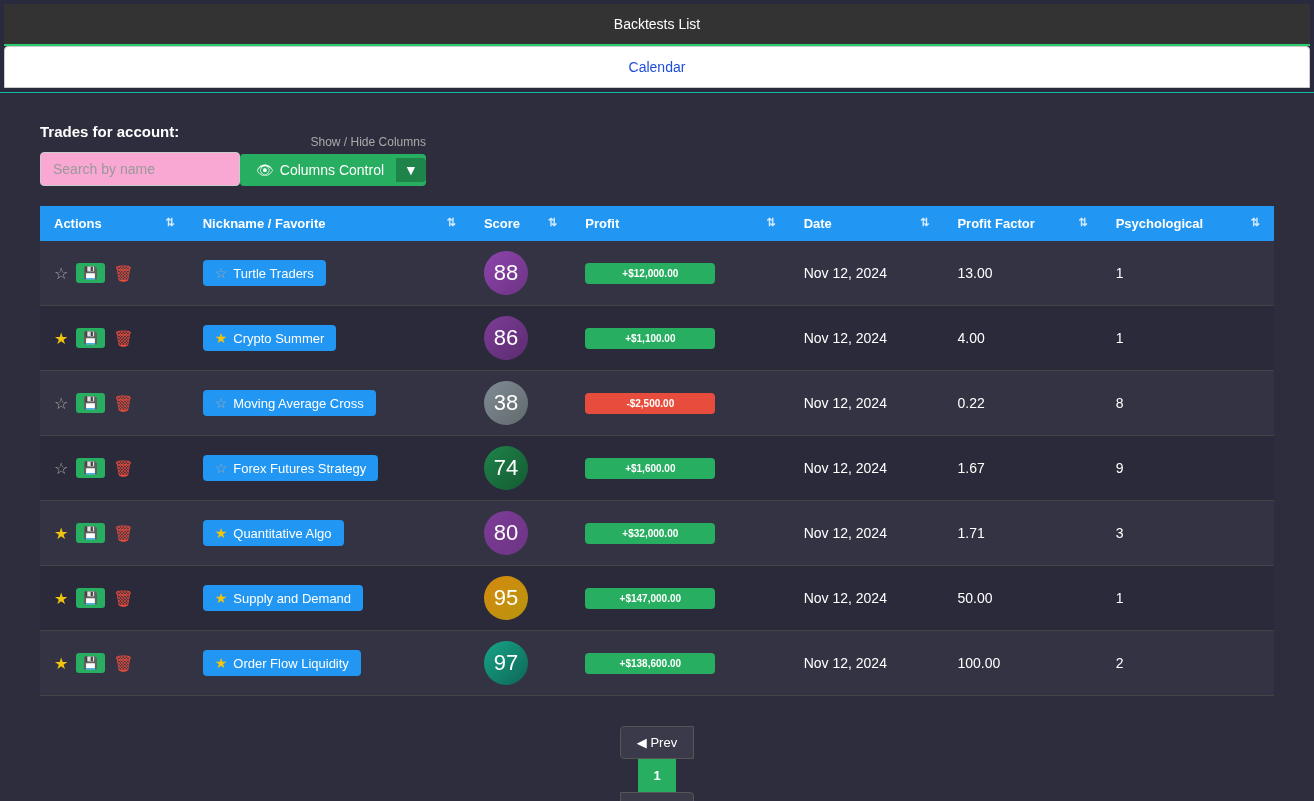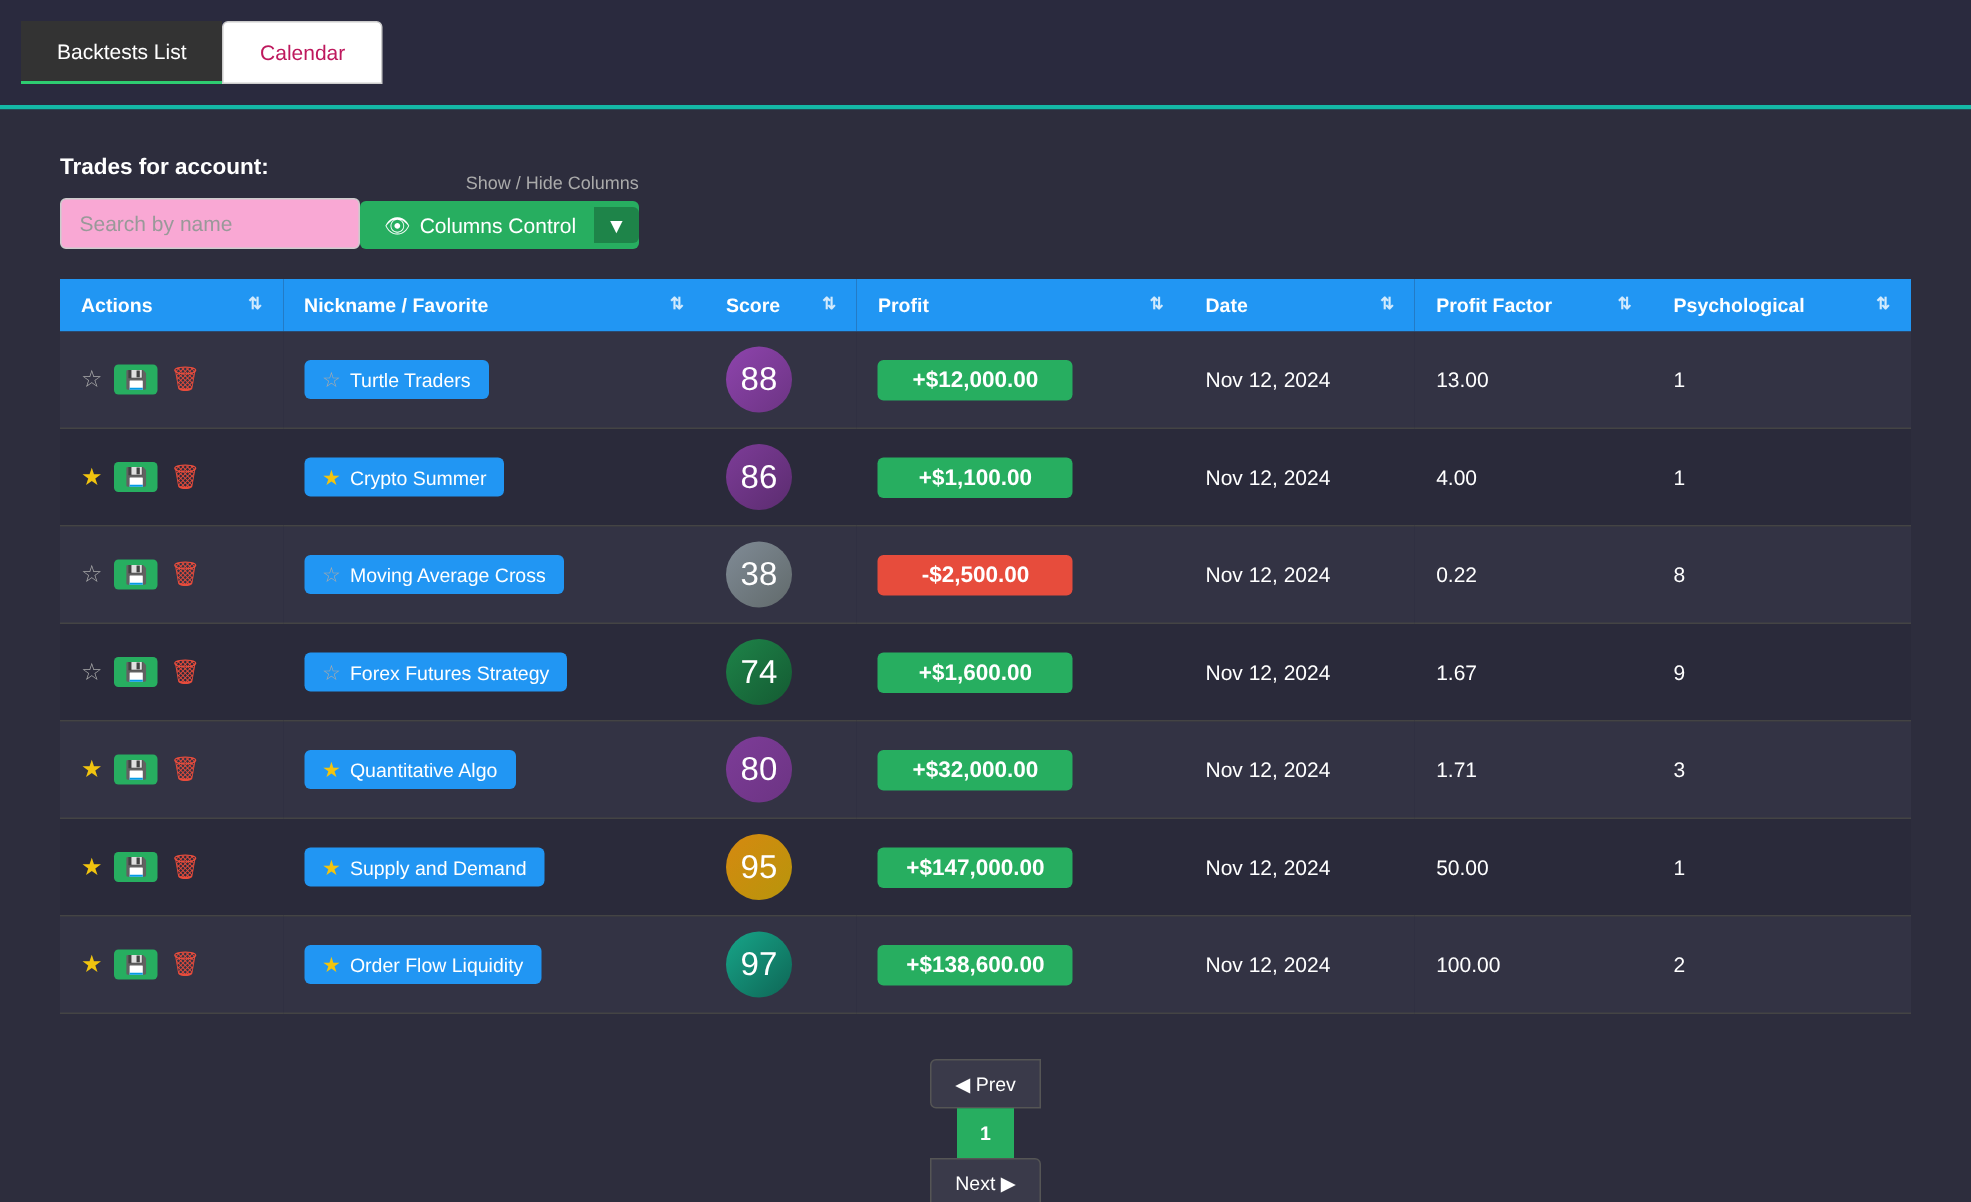--- a/index.html
+++ b/index.html
@@ -8,40 +8,41 @@
       background: #1a1a2e;
       color: #fff;
       min-height: 801px;
       font-size: 14px;
     }
 
     
     .tab-bar {
       display: flex;
       background: #2a2a3e;
-      border-bottom: 3px solid #14b8a6;
-      padding: 14px;
+      border-bottom: 1px solid #14b8a6;
+      padding: 4px;
+      flex-direction: column;
     }
     .tab {
       padding: 12px 24px;
       cursor: pointer;
       font-size: 14px;
       font-weight: 500;
       border: none;
       background: transparent;
       color: #aaa;
     }
     .tab.active {
       background: #333;
       color: #fff;
       border-bottom: 2px solid #2ecc71;
     }
     .tab.calendar-tab {
       background: #fff;
-      color: #be185d;
+      color: #1d4ed8;
       border: 1px solid #ccc;
       border-radius: 4px 4px 0 0;
       margin-left: 0;
     }
 
     
     .main-content {
       background: #2d2d3d;
       min-height: 760px;
       padding: 30px 40px;
@@ -206,21 +207,21 @@
       font-size: 22px;
       font-weight: 400;
       color: #fff;
     }
 
     
     .profit-badge {
       display: inline-block;
       padding: 5px 14px;
       border-radius: 4px;
-      font-size: 15px;
+      font-size: 10px;
       font-weight: 600;
       color: #fff;
       min-width: 130px;
       text-align: center;
     }
     .profit-badge.positive { background: #27ae60; }
     .profit-badge.negative { background: #e74c3c; }
 
     
     .pagination {

